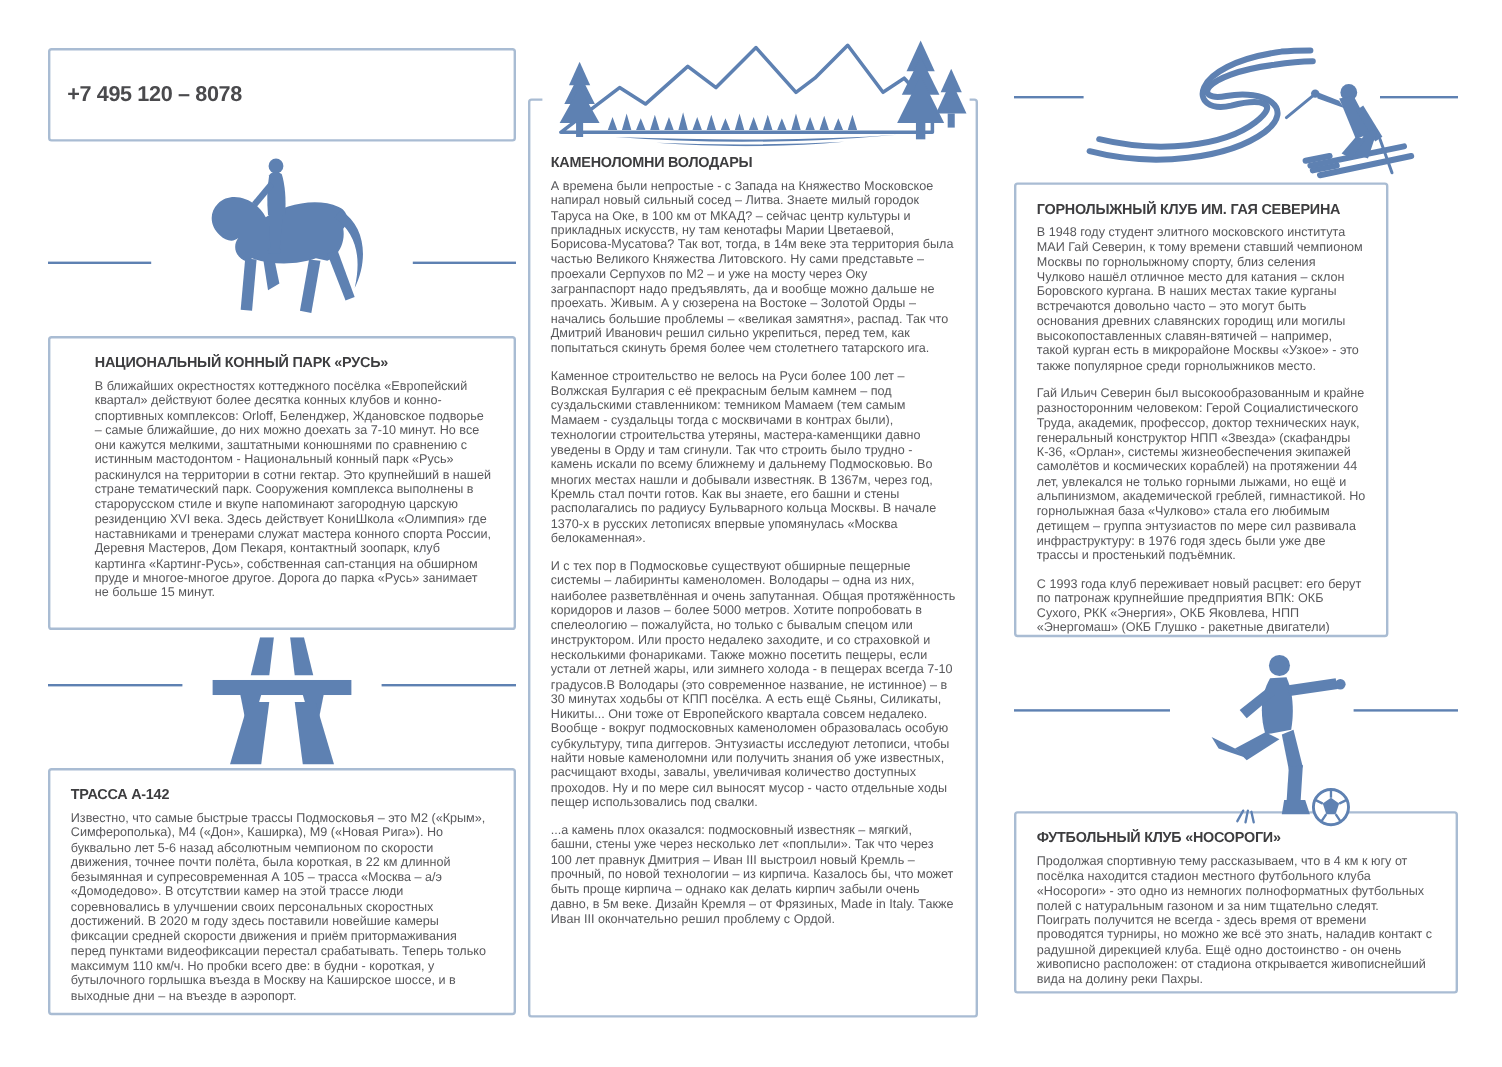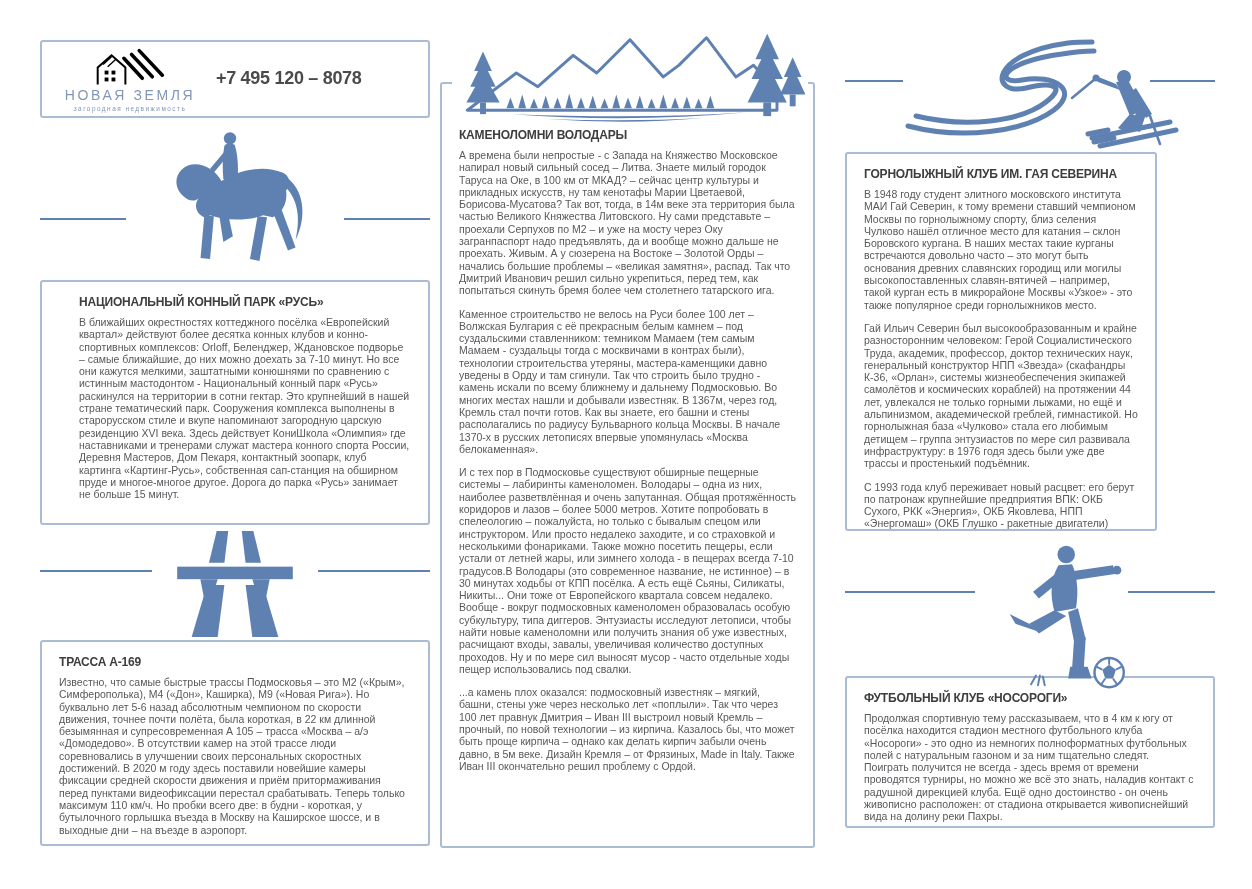--- a/index.html
+++ b/index.html
@@ -22,39 +22,20 @@
   .illu.masked{background:#fff;}
   .divider{position:absolute;height:2px;background:var(--accent);z-index:1;}
   svg{display:block;}
 </style>
 </head>
 <body>
 
 <div class="page">
 
   <div class="card header-card" style="left:40px;top:40px;width:390px;height:78px;">
-    <div class="logo-block">
-      <svg width="104" height="40" viewBox="0 0 104 52" style="margin:0 auto;">
-        <path d="M10,50 L10,28 L28,12 L46,28 L46,50" fill="none" stroke="currentColor" stroke-width="2.6"></path>
-        <path d="M17,24 L28,14 M23,27 L34,17" stroke="currentColor" stroke-width="1.8" fill="none"></path>
-        <g fill="currentColor">
-          <rect x="19" y="32" width="5" height="5"></rect>
-            <rect x="28" y="32" width="5" height="5"></rect>
-          <rect x="19" y="41" width="5" height="5"></rect>
-            <rect x="28" y="41" width="5" height="5"></rect>
-        </g>
-        <g stroke="currentColor" stroke-width="4.6" stroke-linecap="round" fill="none">
-          <path d="M44,16 L68,42"></path>
-          <path d="M54,11 L81,40"></path>
-          <path d="M64,6 L94,38"></path>
-        </g>
-      </svg>
-      <div class="brand-name">НОВАЯ ЗЕМЛЯ</div>
-      <div class="brand-tagline">загородная недвижимость</div>
-    </div>
     <div class="contact">
       <div>+7 495 120 – 8078</div>
     </div>
   </div>
 
   <div class="divider" style="left:40px;top:218px;width:86px;"></div>
   <div class="divider" style="left:344px;top:218px;width:86px;"></div>
   <div class="illu" style="left:125px;top:126px;width:210px;height:152px;">
     <svg width="210" height="152" viewBox="0 0 210 160">
       <g fill="currentColor">
@@ -88,21 +69,21 @@
         <rect x="10" y="37" width="120" height="13"></rect>
         <polygon points="34,50 52,50 46,70 38,70"></polygon>
         <polygon points="88,50 106,50 102,70 94,70"></polygon>
         <polygon points="41,56 59,56 52,110 25,110"></polygon>
         <polygon points="81,56 99,56 115,110 88,110"></polygon>
       </g>
     </svg>
   </div>
 
   <section class="card" style="left:40px;top:640px;width:390px;height:206px;">
-    <h2>ТРАССА А-169</h2>
+    <h2>ТРАССА А-142</h2>
     <p>Известно, что самые быстрые трассы Подмосковья – это М2 («Крым», Симферополька), М4 («Дон», Каширка), М9 («Новая Рига»). Но буквально лет 5-6 назад абсолютным чемпионом по скорости движения, точнее почти полёта, была короткая, в 22 км длинной безымянная и супресовременная А 105 – трасса «Москва – а/э «Домодедово».  В отсутствии камер на этой трассе люди соревновались в улучшении своих персональных скоростных достижений. В 2020 м году здесь поставили новейшие камеры фиксации средней скорости движения и приём притормаживания перед пунктами видеофиксации перестал срабатывать. Теперь только максимум 110 км/ч. Но пробки всего две: в будни - короткая, у бутылочного горлышка въезда в Москву на Каширское шоссе, и в выходные дни – на въезде в аэропорт.</p>
   </section>
 
   <section class="card" style="left:440px;top:82px;width:375px;height:766px;padding-top:44px;">
     <h2>КАМЕНОЛОМНИ ВОЛОДАРЫ</h2>
     <p>А времена были непростые - с Запада на Княжество Московское напирал новый сильный сосед – Литва. Знаете милый городок Таруса на Оке, в 100 км от МКАД? – сейчас центр культуры и прикладных искусств, ну там кенотафы Марии Цветаевой, Борисова-Мусатова? Так вот, тогда, в 14м веке эта территория была частью Великого Княжества Литовского. Ну сами представьте – проехали Серпухов по М2 – и уже на мосту через Оку загранпаспорт надо предъявлять, да и вообще можно дальше не проехать. Живым. А у сюзерена на Востоке – Золотой Орды – начались большие проблемы – «великая замятня», распад. Так что Дмитрий Иванович решил сильно укрепиться, перед тем, как попытаться скинуть бремя более чем столетнего татарского ига.</p>
     <p>Каменное строительство не велось на Руси более 100 лет – Волжская Булгария с её прекрасным белым камнем – под суздальскими ставленником:  темником Мамаем (тем самым Мамаем - суздальцы тогда с москвичами в контрах были), технологии строительства утеряны, мастера-каменщики давно уведены в Орду и там сгинули. Так что строить было трудно - камень искали по всему ближнему и дальнему Подмосковью. Во многих местах нашли и добывали известняк. В 1367м, через год, Кремль стал почти готов. Как вы знаете, его башни и стены располагались по радиусу Бульварного кольца Москвы. В начале 1370-х в русских летописях впервые упомянулась «Москва белокаменная».</p>
     <p>И с тех пор в Подмосковье существуют обширные пещерные системы – лабиринты каменоломен. Володары – одна из них, наиболее разветвлённая и очень запутанная. Общая протяжённость коридоров и лазов – более 5000 метров.  Хотите попробовать в спелеологию – пожалуйста, но только с бывалым спецом или инструктором. Или просто недалеко заходите, и со страховкой и несколькими фонариками.  Также можно посетить пещеры, если устали от летней жары, или зимнего холода - в пещерах всегда 7-10 градусов.В Володары (это современное название, не истинное) – в 30 минутах ходьбы от КПП посёлка. А есть ещё Сьяны, Силикаты, Никиты... Они тоже от Европейского квартала совсем недалеко. Вообще - вокруг подмосковных  каменоломен образовалась особую субкультуру, типа диггеров.  Энтузиасты исследуют летописи, чтобы найти новые каменоломни или получить знания об уже известных, расчищают входы, завалы, увеличивая количество доступных проходов. Ну и по мере сил выносят мусор  - часто отдельные ходы пещер использовались под свалки.</p>
     <p>...а камень плох оказался: подмосковный известняк – мягкий, башни, стены уже через несколько лет «поплыли». Так что через 100 лет правнук Дмитрия – Иван III выстроил новый Кремль – прочный, по новой технологии – из кирпича. Казалось бы, что может быть проще кирпича – однако как делать кирпич забыли очень давно, в 5м веке. Дизайн Кремля – от Фрязиных, Made in Italy. Также Иван III окончательно решил проблему с Ордой.</p>
   </section>

